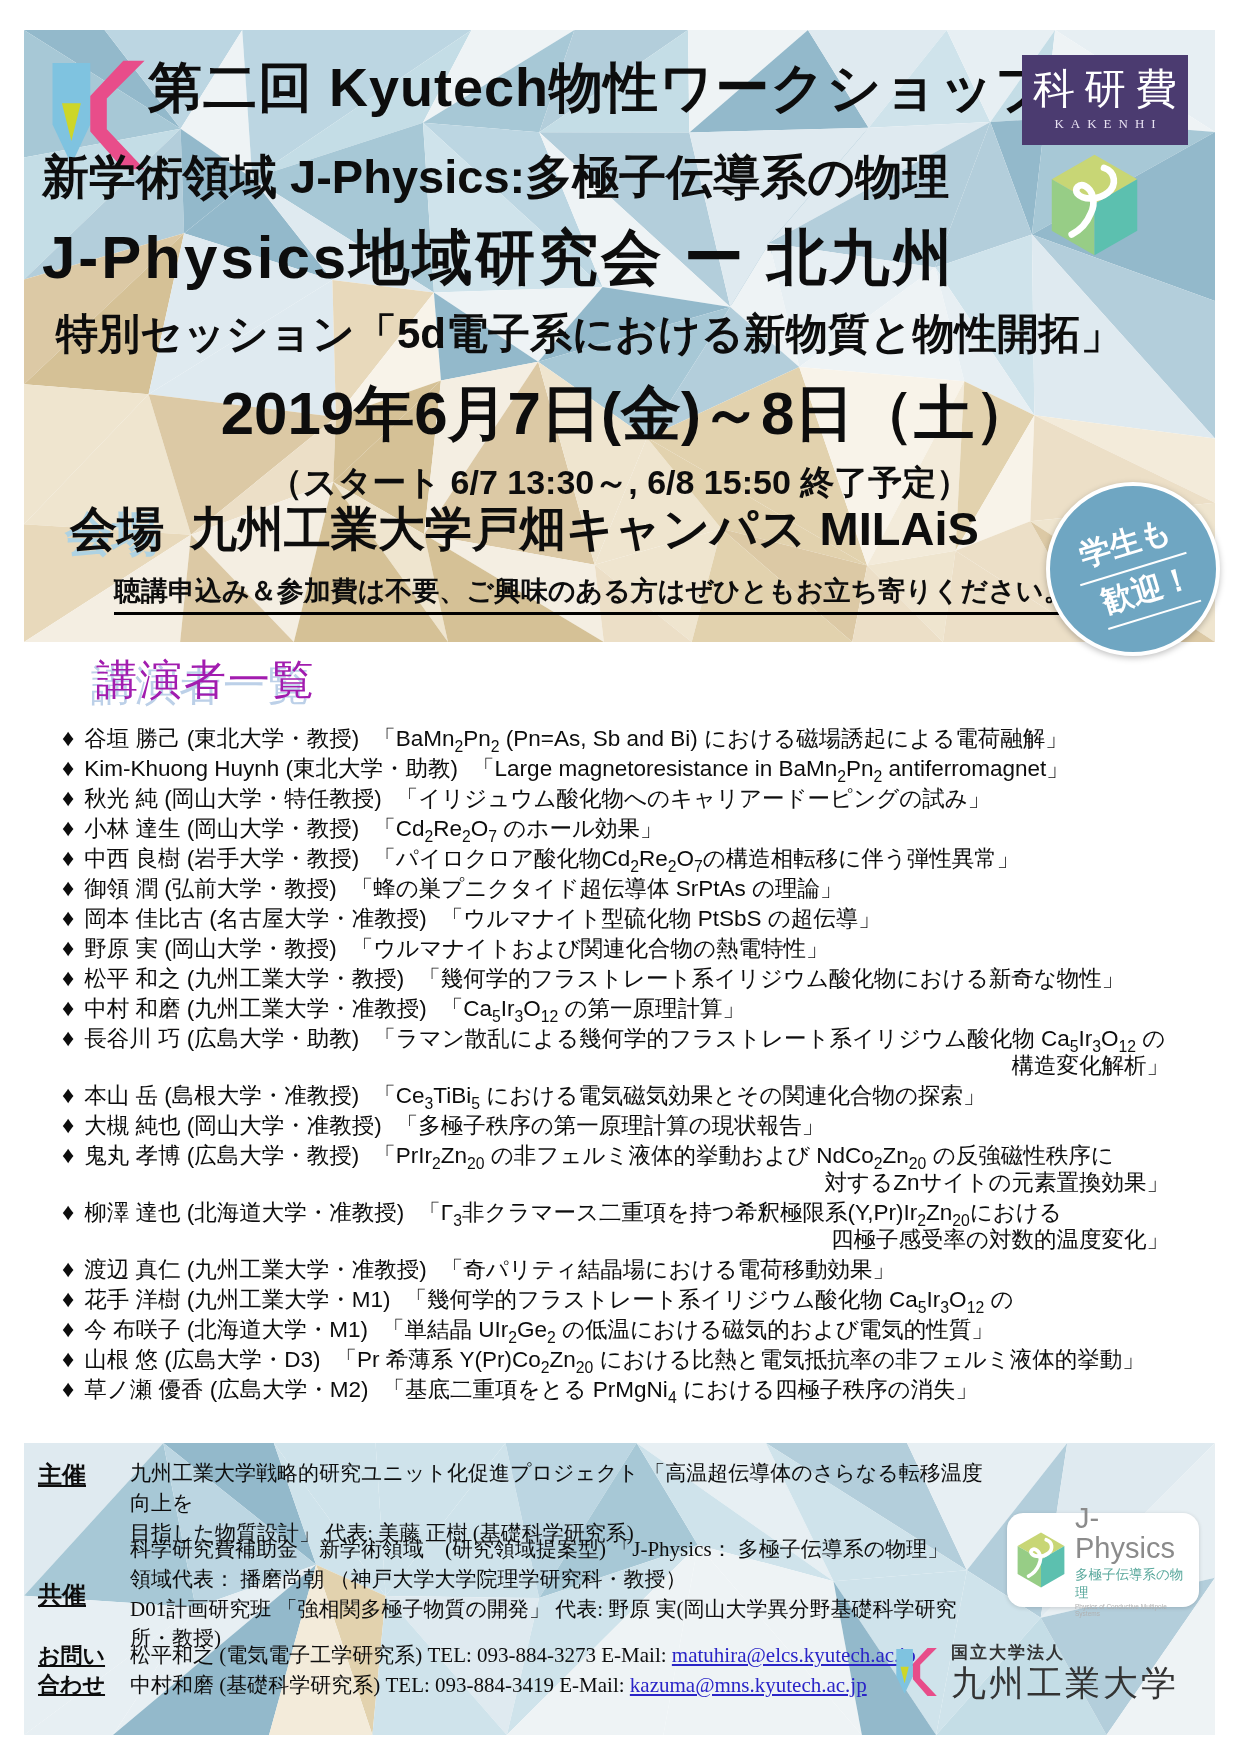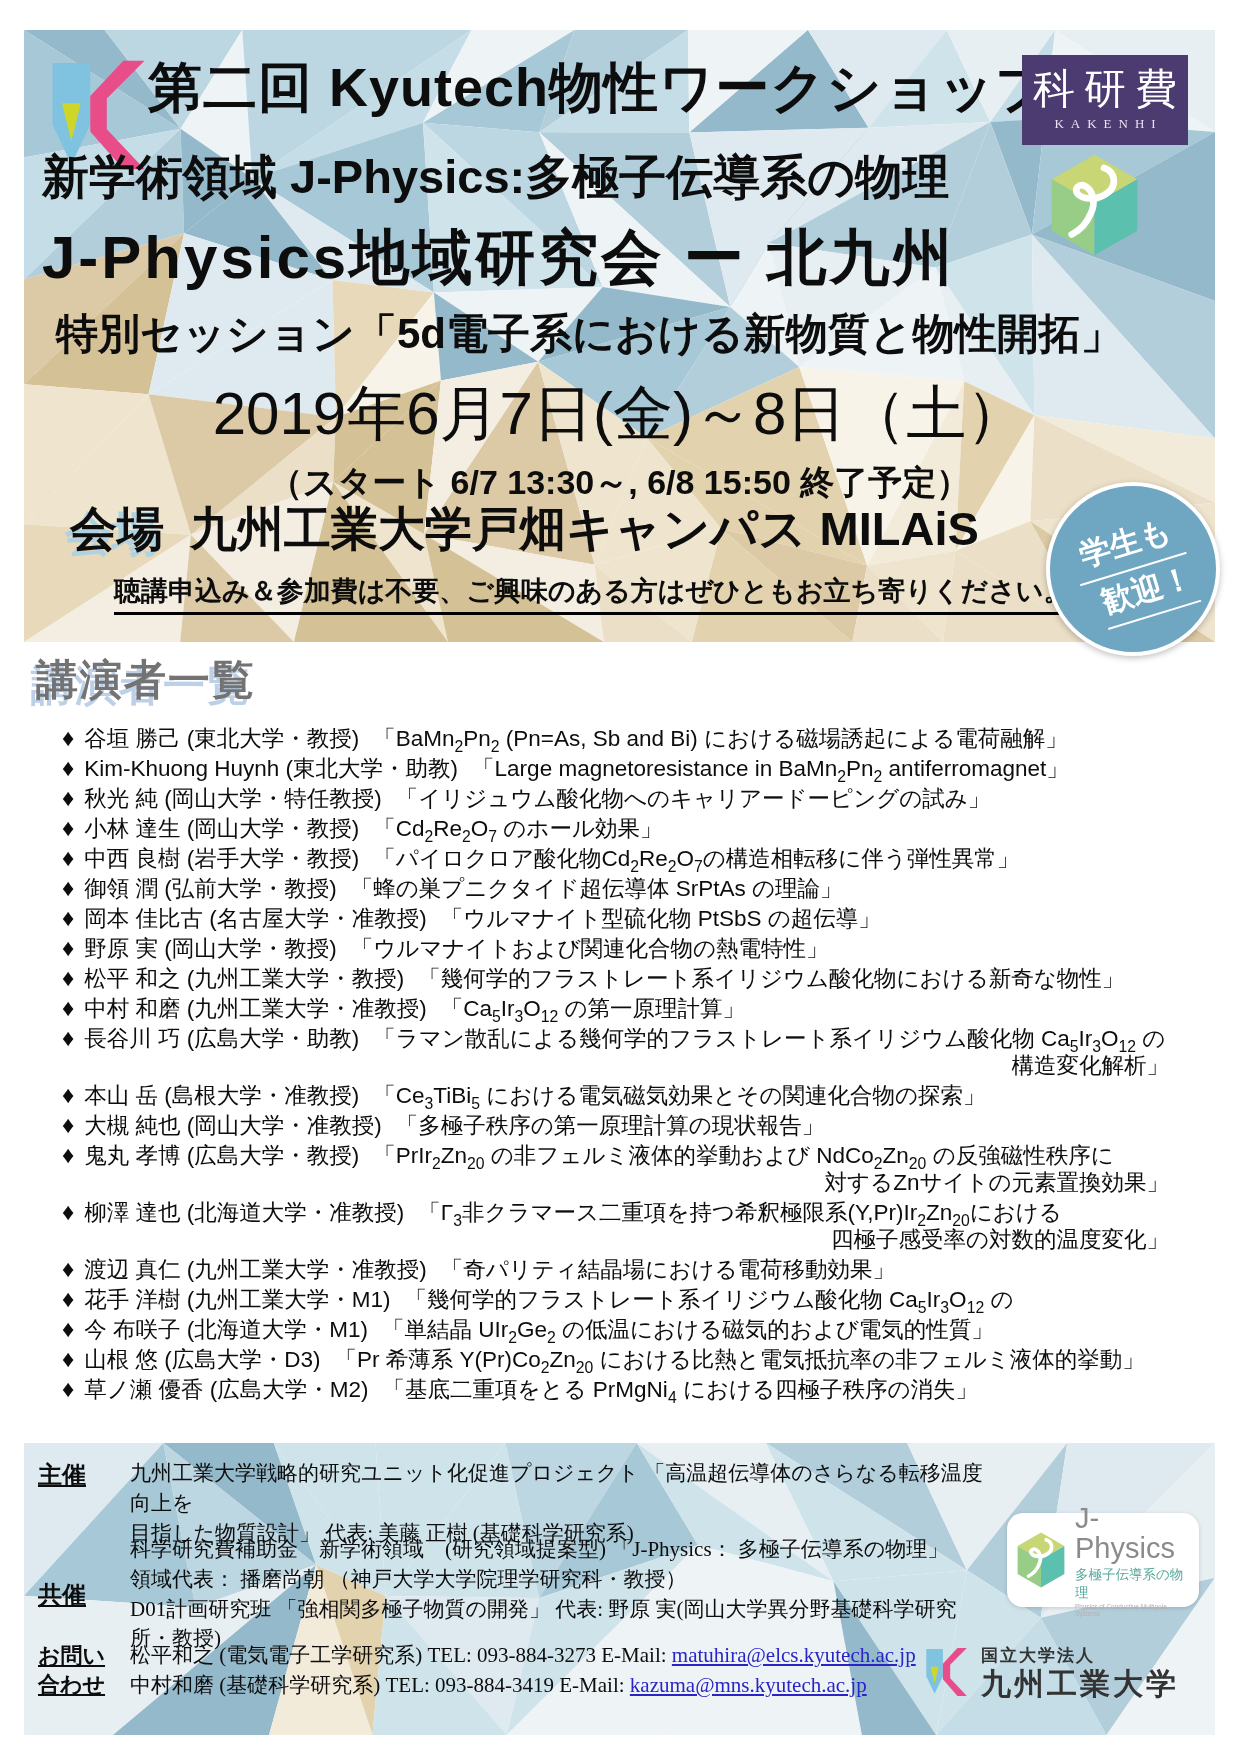--- a/index.html
+++ b/index.html
@@ -14,35 +14,35 @@
           text-align:center;letter-spacing:1px;white-space:nowrap;}
   .kakenhi{position:absolute;right:27px;top:25px;width:166px;height:90px;background:#4b3b70;
            display:flex;flex-direction:column;align-items:center;justify-content:center;
            font-family:"Liberation Serif","DejaVu Serif",serif;}
   .kakenhi .k1{color:#ffffff;font-size:42px;letter-spacing:9px;line-height:1;margin-left:9px;}
   .kakenhi .k2{color:#e9e3f3;font-size:13px;letter-spacing:7px;margin-top:6px;margin-left:7px;}
   .jhex-top{position:absolute;right:73px;top:114px;width:95px;height:122px;}
   .title2{position:absolute;left:18px;top:116px;font-size:47px;font-weight:bold;white-space:nowrap;}
   .title3{position:absolute;left:18px;top:188px;font-size:60px;font-weight:bold;letter-spacing:3px;white-space:nowrap;}
   .title4{position:absolute;left:32px;top:276px;font-size:42px;font-weight:bold;white-space:nowrap;}
-  .title5{position:absolute;left:0;width:100%;top:344px;font-size:60px;font-weight:normal;text-align:center;white-space:nowrap;}
+  .title5{position:absolute;left:8px;width:100%;top:344px;font-size:60px;font-weight:bold;text-align:center;white-space:nowrap;}
   .title6{position:absolute;left:0;width:100%;top:430px;font-size:34px;font-weight:bold;text-align:center;white-space:nowrap;}
   .venue-line{position:absolute;left:46px;top:468px;font-size:47px;font-weight:bold;white-space:nowrap;}
   .venue-label{text-shadow:-5px 5px 0 #aed2e2;margin-right:26px;}
   .note{position:absolute;left:90px;top:543px;font-size:27px;font-weight:bold;
         border-bottom:3px solid #000;padding-bottom:3px;white-space:nowrap;}
   .student-badge{position:absolute;left:1022px;top:452px;width:166px;height:166px;border-radius:50%;
         background:#6fa6c2;border:4px solid #ffffff;box-shadow:0 2px 6px rgba(0,0,0,.25);
         display:flex;align-items:center;justify-content:center;z-index:3;}
   .student-badge .rot{transform:rotate(-17deg);color:#fff;font-size:31px;font-weight:bold;line-height:1.5;text-align:center;}
   .student-badge .bl{border-bottom:2px solid #fff;padding:0 2px 2px;}
   .student-badge .bl2{margin-left:14px;}
   
   .speakers{position:absolute;left:0;top:648px;width:1239px;}
-  .speakers h2{margin:4px 0 16px 36px;font-size:42px;font-weight:bold;color:#737373;
+  .speakers h2{margin:4px 0 16px 96px;font-size:42px;font-weight:normal;color:#a21caf;
                text-shadow:-5px 6px 0 #bcd0e8;letter-spacing:2px;}
   .speakers ul{list-style:none;margin:0;padding:0 56px 0 62px;}
   .speaker{font-size:22.5px;font-weight:500;line-height:27px;margin-bottom:2px;}
   .s-bullet{margin-right:10px;font-size:24px;}
   .s-name{margin-right:14px;}
   .s-line2{text-align:right;padding-right:14px;line-height:27px;}
   sub{font-size:70%;line-height:0;}
   
   .footer-band{position:absolute;left:24px;top:1443px;width:1191px;height:292px;
                font-family:"Liberation Serif","DejaVu Serif",serif;}
@@ -59,21 +59,21 @@
                border-radius:16px;box-shadow:0 1px 4px rgba(0,0,0,.15);display:flex;
                align-items:center;padding:0 8px;z-index:3;}
   .jp-logo-box svg{width:52px;height:64px;flex:0 0 52px;margin-right:8px;}
   .jp-name{font-family:"Liberation Sans","DejaVu Sans",sans-serif;color:#8b8b8b;font-size:29px;line-height:1.05;}
   .jp-sub{font-family:"Liberation Sans","DejaVu Sans",sans-serif;color:#57a79b;font-size:13.5px;margin-top:3px;}
   .jp-sub-en{font-family:"Liberation Sans","DejaVu Sans",sans-serif;color:#b0b0b0;font-size:6.5px;margin-top:1px;}
   .kyutech-logo-bottom{position:absolute;right:36px;top:196px;display:flex;align-items:center;z-index:3;}
   .kyutech-logo-bottom svg{width:52px;height:66px;margin-right:10px;}
   .ku-text{font-family:"Liberation Sans","DejaVu Sans",sans-serif;color:#333;}
   .ku-pre{font-size:17px;font-weight:bold;letter-spacing:2px;}
-  .ku-name{font-size:30px;font-weight:bold;letter-spacing:3px;line-height:1.1;}
+  .ku-name{font-size:35px;font-weight:normal;letter-spacing:3px;line-height:1.1;}
 </style>
 </head>
 <body>
 
 <div class="page">
 
   <svg width="0" height="0" style="position:absolute" aria-hidden="true">
     <defs>
       <g id="jhex">
         <polygon points="50,2 95,28 50,54 5,28" fill="#c8d675"></polygon>

